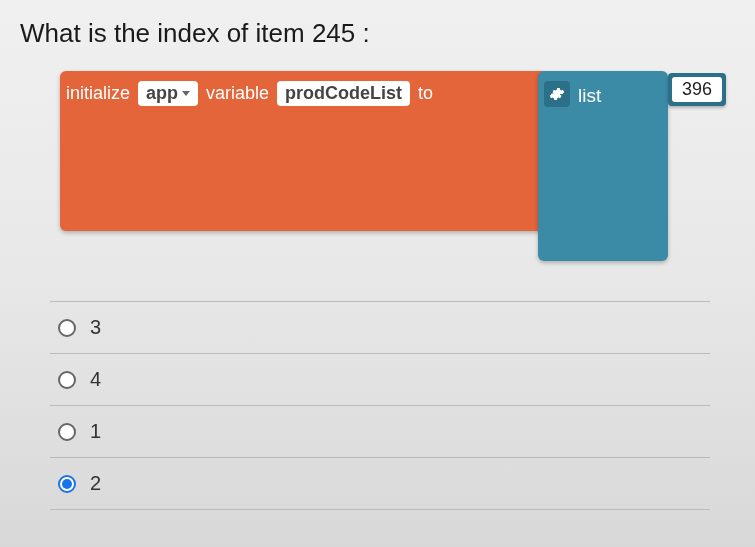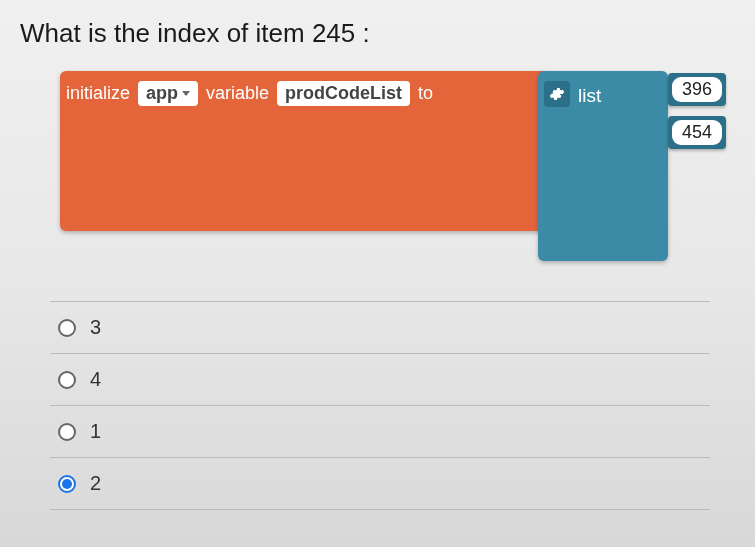--- a/index.html
+++ b/index.html
@@ -103,21 +103,21 @@
     background: #2b6f89;
     border-radius: 4px;
     padding: 4px;
     box-shadow: 0 2px 3px rgba(0,0,0,0.25);
   }
   .num-inner {
     background: #fff;
     color: #222;
     font-size: 18px;
     font-weight: 500;
-    border-radius: 9px;
+    border-radius: 3px;
     padding: 2px 10px;
     min-width: 48px;
     text-align: center;
   }
 
   .options {
     margin-left: 30px;
     width: 660px;
   }
   .opt-row {
@@ -177,23 +177,20 @@
         </svg>
       </span>
       <span class="list-label">list</span>
     </div>
   </div>
 
   <div class="list-items">
     <div class="num-block">
       <div class="num-inner">396</div>
     </div>
-    <div class="num-block">
-      <div class="num-inner">454</div>
-    </div>
   </div>
 </div>
 
 <div class="options">
   <div class="opt-row">
     <span class="radio">
         <span class="dot"></span>
       </span>
     <span>3</span>
   </div>

